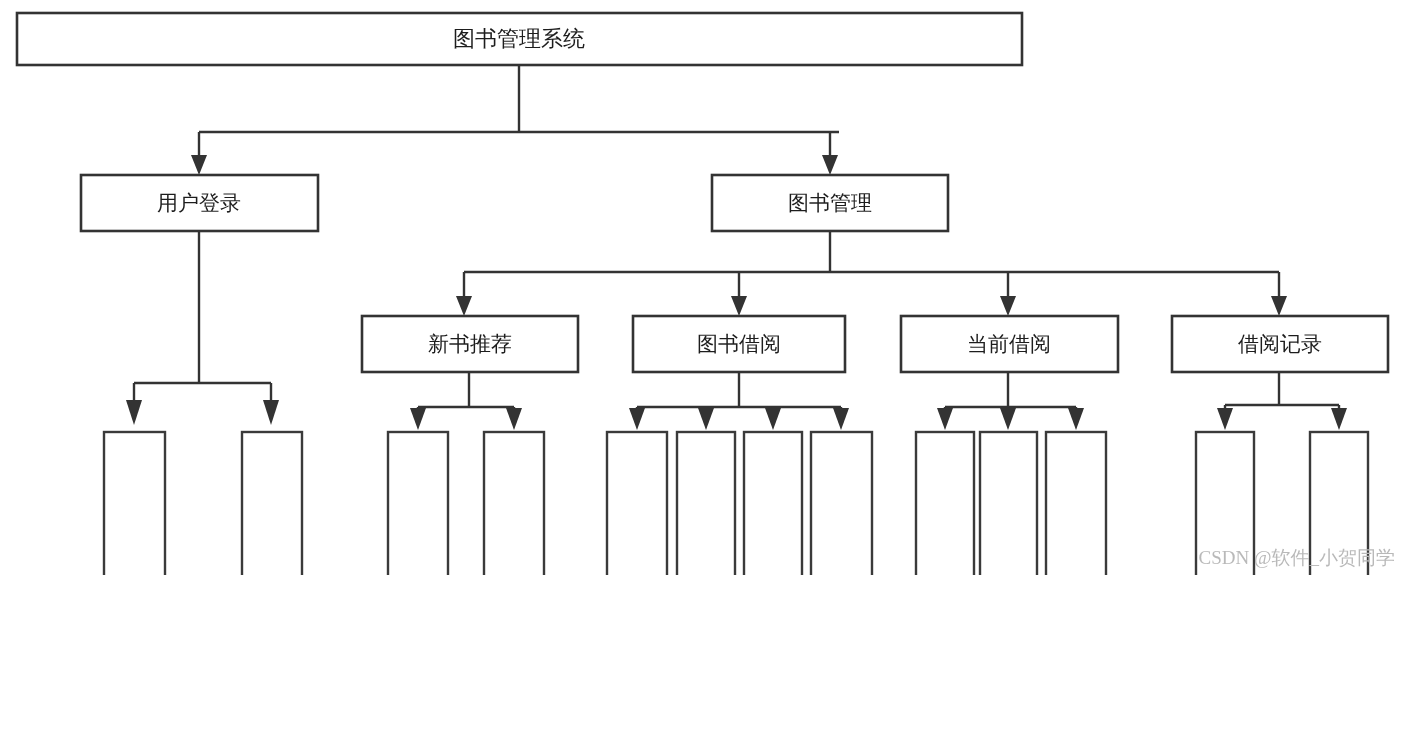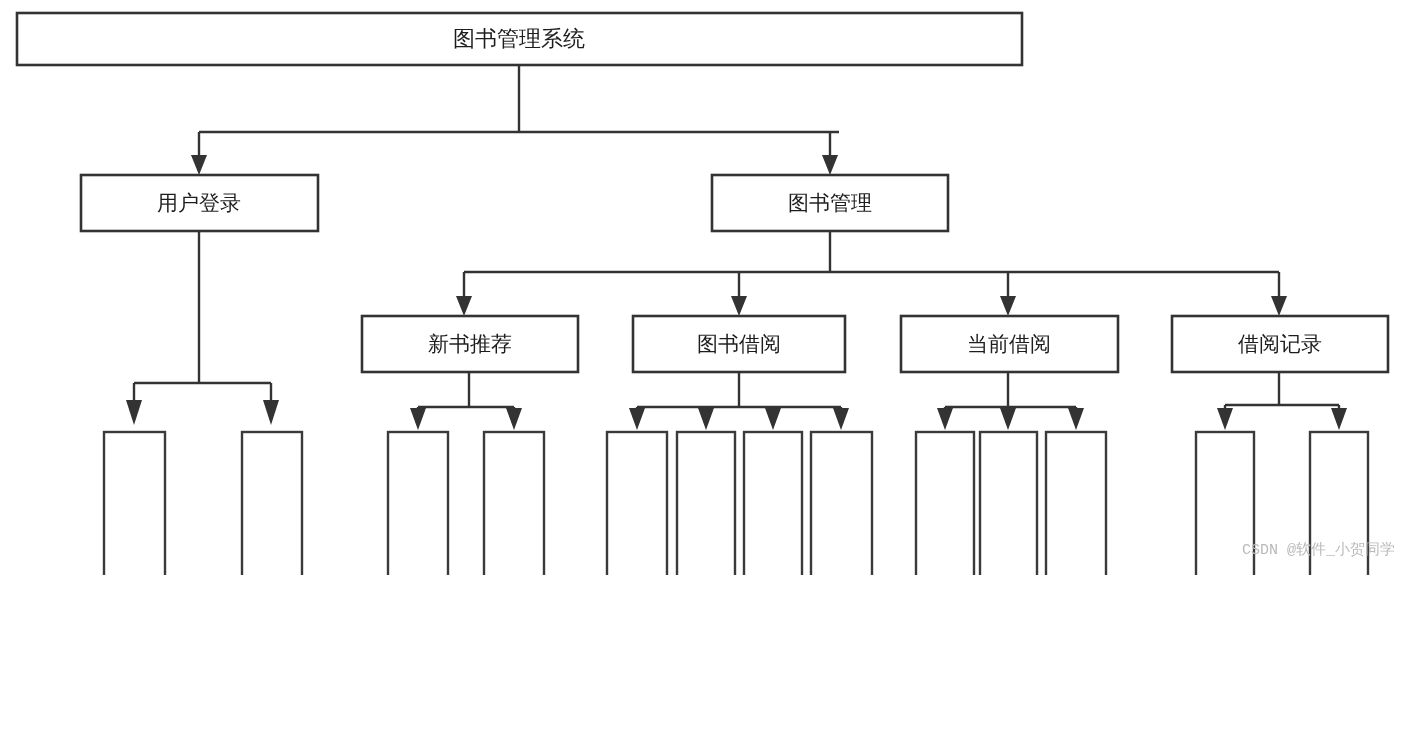--- a/index.html
+++ b/index.html
@@ -70,23 +70,23 @@
     display: flex;
     align-items: center;
     justify-content: center;
     text-align: center;
     white-space: nowrap;
     user-select: none;
   }
   .watermark {
     position: absolute;
     right: 10px;
-    bottom: 16px;
-    font-family: Liberation Mono, monospace;
-    font-size: 15px;
+    bottom: 4px;
+    font-family: Liberation Serif, serif;
+    font-size: 19px;
     color: #b9b9b9;
     white-space: nowrap;
     user-select: none;
   }
 </style>
 </head>
 <body>
 
 <div id="diagram-root">
 

